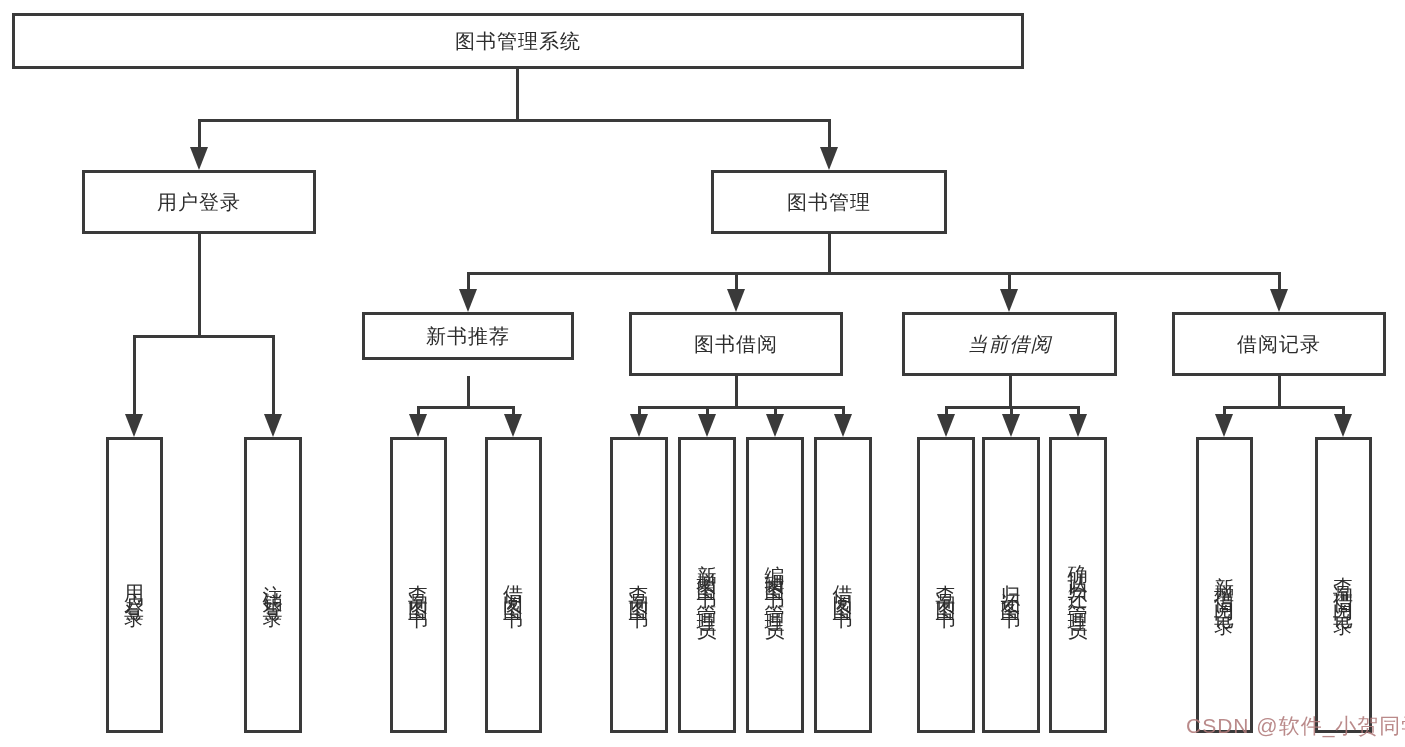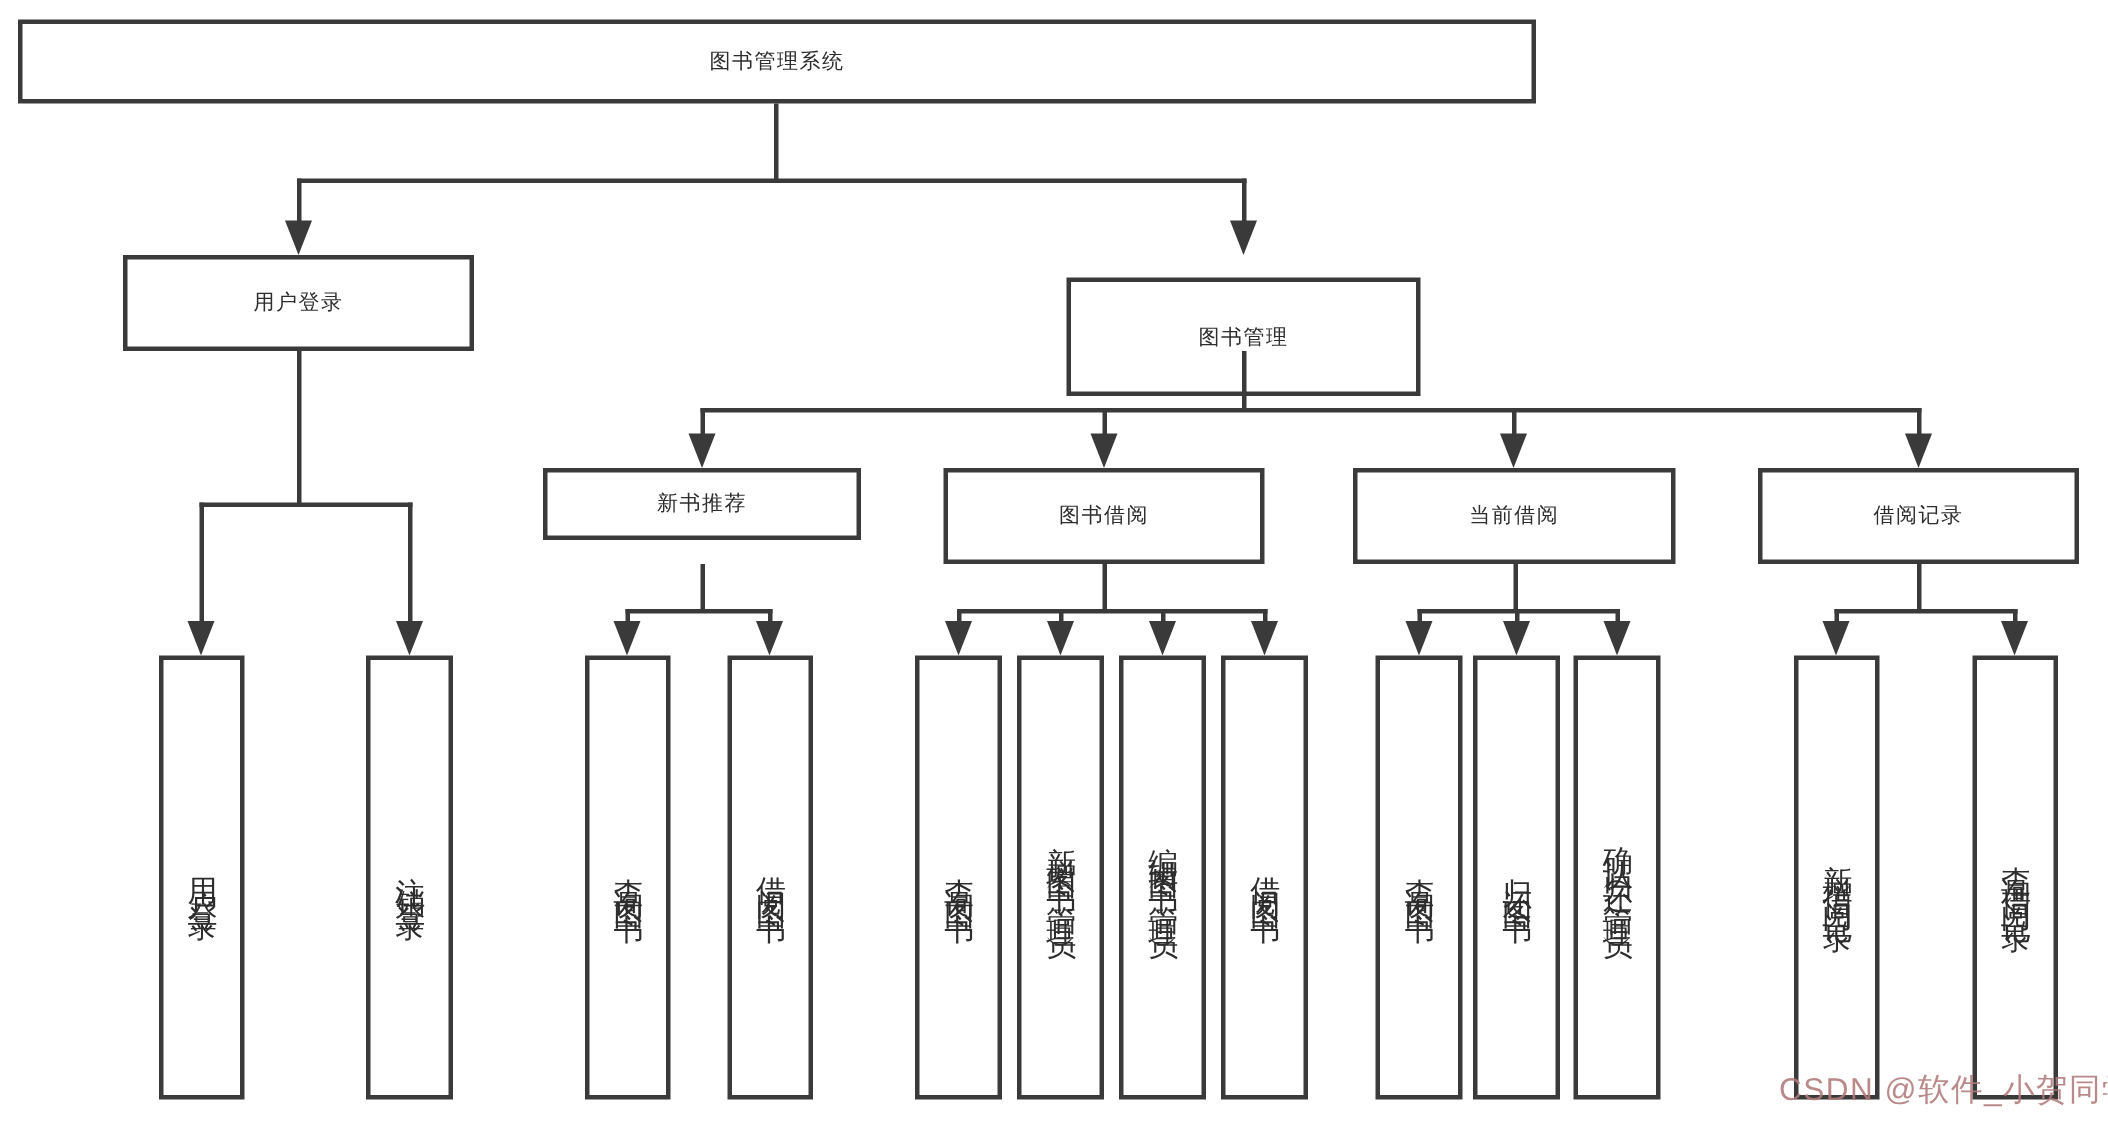--- a/index.html
+++ b/index.html
@@ -5,21 +5,21 @@
   html,body{margin:0;padding:0;background:#ffffff;}
   .canvas{
     position:relative;width:1405px;height:747px;background:#ffffff;overflow:hidden;
     font-family:"Liberation Sans","DejaVu Sans",sans-serif;
   }
   .box{
     position:absolute;box-sizing:border-box;background:#ffffff;
     border:3px solid #3a3a3a;color:#2d2d2d;
     display:flex;align-items:center;justify-content:center;
   }
-  .box.h{font-size:14px;letter-spacing:1px;white-space:nowrap;}
+  .box.h{font-size:20px;letter-spacing:1px;white-space:nowrap;}
   .box.v{
     writing-mode:vertical-rl;text-orientation:mixed;
     font-size:20px;letter-spacing:8px;line-height:1;
   }
   .vline,.hline{position:absolute;background:#3a3a3a;}
   .vline{width:3px;}
   .hline{height:3px;}
   .arrow{
     position:absolute;width:0;height:0;
     border-left:9px solid transparent;border-right:9px solid transparent;
@@ -38,21 +38,21 @@
   <div class="box h" style="left:12px;top:13px;width:1012px;height:56px;">图书管理系统</div>
 
   <div class="vline" style="left:516px;top:69px;height:52px;"></div>
   <div class="hline" style="left:198px;top:119px;width:633px;"></div>
   <div class="vline" style="left:198px;top:119px;height:32px;"></div>
   <div class="vline" style="left:828px;top:119px;height:32px;"></div>
   <div class="arrow" style="left:190px;top:147px;"></div>
   <div class="arrow" style="left:820px;top:147px;"></div>
 
   <div class="box h" style="left:82px;top:170px;width:234px;height:64px;">用户登录</div>
-  <div class="box h" style="left:711px;top:170px;width:236px;height:79px;margin-top:15px;">图书管理</div>
+  <div class="box h" style="left:711px;top:170px;width:236px;height:64px;">图书管理</div>
 
   <div class="vline" style="left:198px;top:234px;height:103px;"></div>
   <div class="hline" style="left:133px;top:335px;width:142px;"></div>
   <div class="vline" style="left:133px;top:335px;height:81px;"></div>
   <div class="vline" style="left:272px;top:335px;height:81px;"></div>
   <div class="arrow" style="left:125px;top:414px;"></div>
   <div class="arrow" style="left:264px;top:414px;"></div>
 
   <div class="vline" style="left:828px;top:234px;height:40px;"></div>
   <div class="hline" style="left:467px;top:272px;width:814px;"></div>
@@ -60,21 +60,21 @@
   <div class="vline" style="left:735px;top:272px;height:20px;"></div>
   <div class="vline" style="left:1008px;top:272px;height:20px;"></div>
   <div class="vline" style="left:1278px;top:272px;height:20px;"></div>
   <div class="arrow" style="left:459px;top:289px;"></div>
   <div class="arrow" style="left:727px;top:289px;"></div>
   <div class="arrow" style="left:1000px;top:289px;"></div>
   <div class="arrow" style="left:1270px;top:289px;"></div>
 
   <div class="box h" style="left:362px;top:312px;width:212px;height:48px;">新书推荐</div>
   <div class="box h" style="left:629px;top:312px;width:214px;height:64px;">图书借阅</div>
-  <div class="box h" style="left:902px;top:312px;width:215px;height:64px;">当前借阅</div>
+  <div class="box h" style="left:902px;top:312px;width:215px;height:64px;font-style:italic;">当前借阅</div>
   <div class="box h" style="left:1172px;top:312px;width:214px;height:64px;">借阅记录</div>
 
   <div class="vline" style="left:467px;top:376px;height:32px;"></div>
   <div class="hline" style="left:417px;top:406px;width:98px;"></div>
   <div class="vline" style="left:417px;top:406px;height:12px;"></div>
   <div class="vline" style="left:512px;top:406px;height:12px;"></div>
   <div class="arrow" style="left:409px;top:414px;"></div>
   <div class="arrow" style="left:504px;top:414px;"></div>
 
   <div class="vline" style="left:735px;top:376px;height:32px;"></div>

